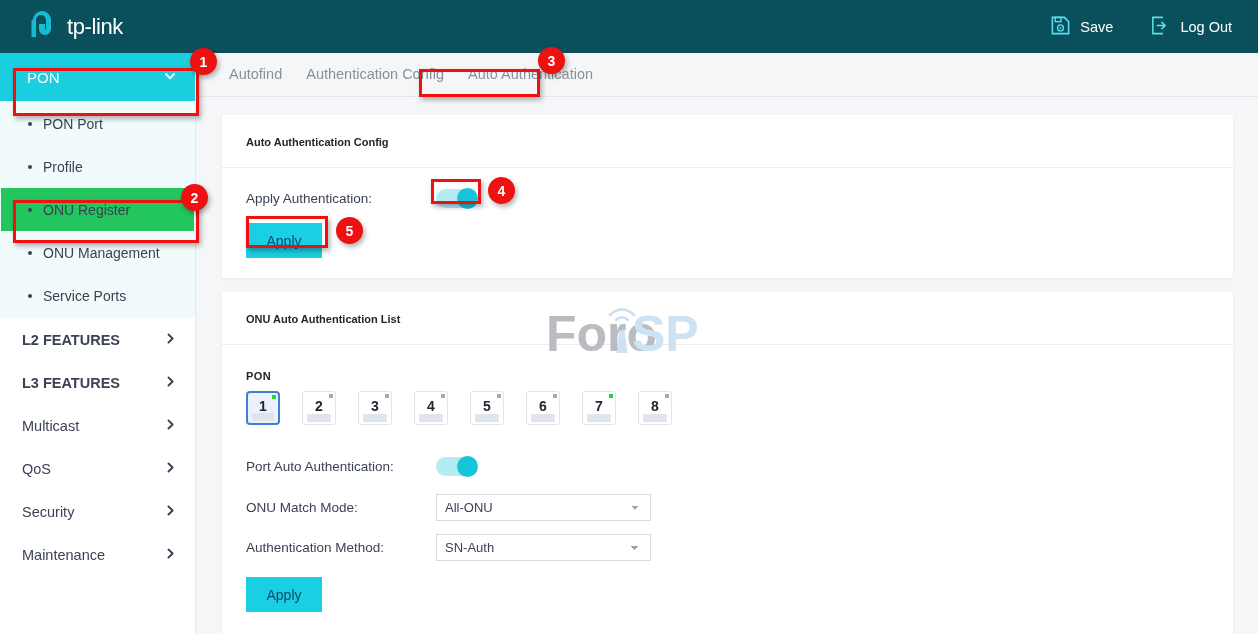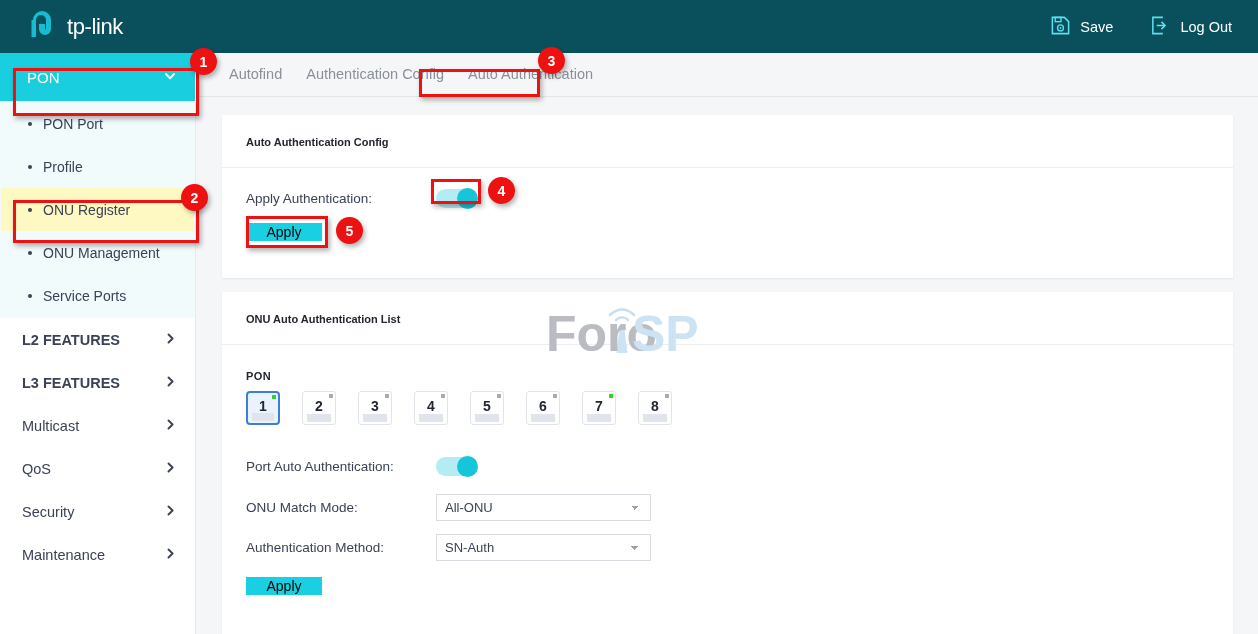--- a/index.html
+++ b/index.html
@@ -47,21 +47,21 @@
     color: #ffffff; font-size: 15px;
     cursor: pointer;
   }
   #section-pon .sec-label { flex: 1; }
   #submenu { background: #f2fbfc; padding: 1px; }
   .sub-item {
     height: 43px; display: flex; align-items: center;
     padding-left: 27px; cursor: pointer;
     color: #3b4254; font-size: 14px;
   }
-  .sub-item.active { background: #fef9c3; }
+  .sub-item.active { background: #22c55e; }
   .sub-dot {
     width: 4px; height: 4px; border-radius: 50%;
     background: #3b4254; margin-right: 11px; flex: none;
   }
   .nav-item {
     height: 43px; display: flex; align-items: center;
     padding: 0 18px 0 22px; cursor: pointer;
     color: #3b4254; font-size: 14.5px;
     background: #ffffff;
   }
@@ -118,23 +118,23 @@
     position: relative; width: 41px; height: 19px;
     border-radius: 10px; background: #b3ecf3; cursor: pointer;
   }
   .toggle .knob {
     position: absolute; top: -1px; right: -1px;
     width: 21px; height: 21px; border-radius: 50%;
     background: #17c5da;
   }
 
   .btn-apply {
-    background: #19cfe2; color: #000000;
+    background: #19cfe2; color: #0c4a6e;
     font-size: 14px; border: none;
-    width: 76px; height: 18px;
+    width: 76px; height: 35px;
     cursor: pointer; font-family: "Liberation Sans", sans-serif;
   }
 
   
   #pon-label {
     font-size: 11px; font-weight: bold; color: #22262e;
     letter-spacing: 0.4px;
     padding-left: 24px; padding-top: 0px;
   }
   #ports { display: flex; padding-left: 24px; gap: 22px; }

